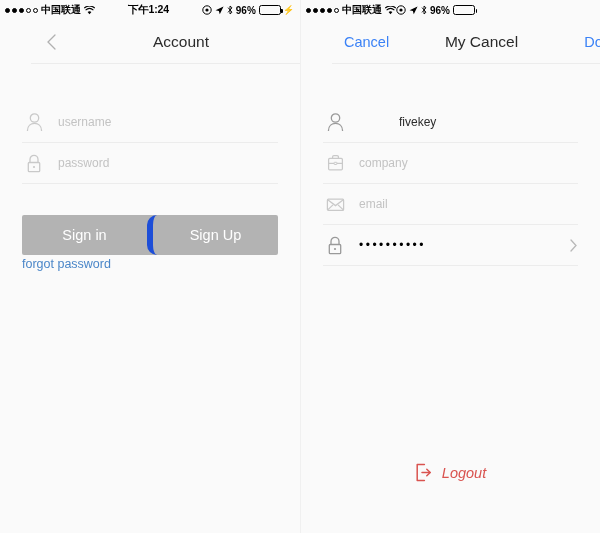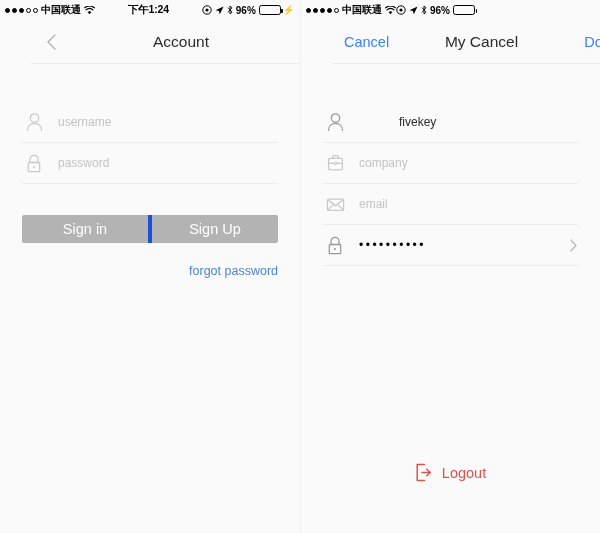--- a/index.html
+++ b/index.html
@@ -68,50 +68,50 @@
     display: flex; align-items: center; justify-content: center;
     flex: 0 0 24px;
   }
   .field .txt { font-size: 12px; color: #c3c3c3; }
   .field .txt.filled { color: #2b2b2b; margin-left: 40px; }
   .field .txt.dark { color: #333; font-size: 14.5px; }
   .pw-dots { font-size: 12px; color: #000; letter-spacing: 2.5px; }
 
   
   .btn-row {
-    margin-top: 31px; height: 28px; display: flex;
+    margin-top: 31px; height: 40px; display: flex;
     background: #b3b3b3; border-radius: 2px; overflow: hidden;
   }
   .btn {
     flex: 1; display: flex; align-items: center; justify-content: center;
     color: #fff; font-size: 14.5px;
   }
-  .btn + .btn { border-left: 4px solid #1d4ed8; }
+  .btn + .btn { border-left: 6px solid #1d4ed8; border-radius: 10px; }
   .forgot {
-    margin-top: 21px; text-align: right;
+    margin-top: 2px; text-align: left;
     font-size: 12.5px; color: #4a86c8;
   }
 
   
   .switch {
     margin-left: auto; width: 44px; height: 22px;
     border-radius: 11px; background: #e8e8e8;
     border: 1px solid #e2e2e2; position: relative;
   }
   .knob {
     position: absolute; left: 1px; top: 1px;
     width: 18px; height: 18px; border-radius: 50%;
     background: #fff; box-shadow: 0 1px 2px rgba(0,0,0,.28);
   }
   .chev-right { margin-left: auto; }
 
   
   .logout {
     position: absolute; top: 463px; left: 0; right: 0;
-    display: flex; align-items: center; justify-content: center; gap: 10px;
+    display: flex; align-items: center; justify-content: center; gap: 10px; font-style: italic;
   }
   .logout-label { font-size: 14.5px; color: #d9534f; }
 </style>
 </head>
 <body>
 
 <div class="screens">
 
   <div class="screen left">
 

